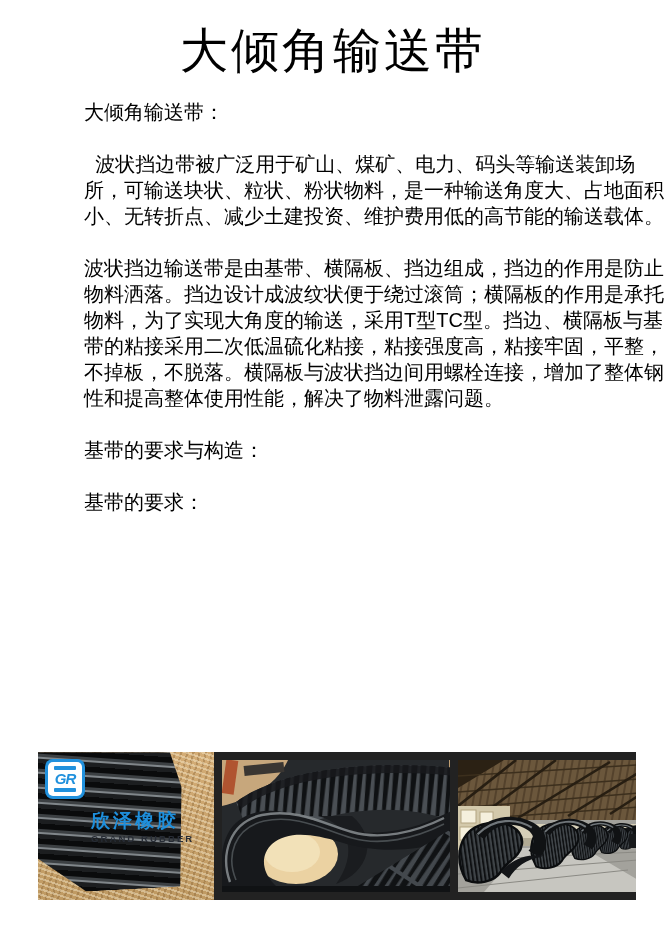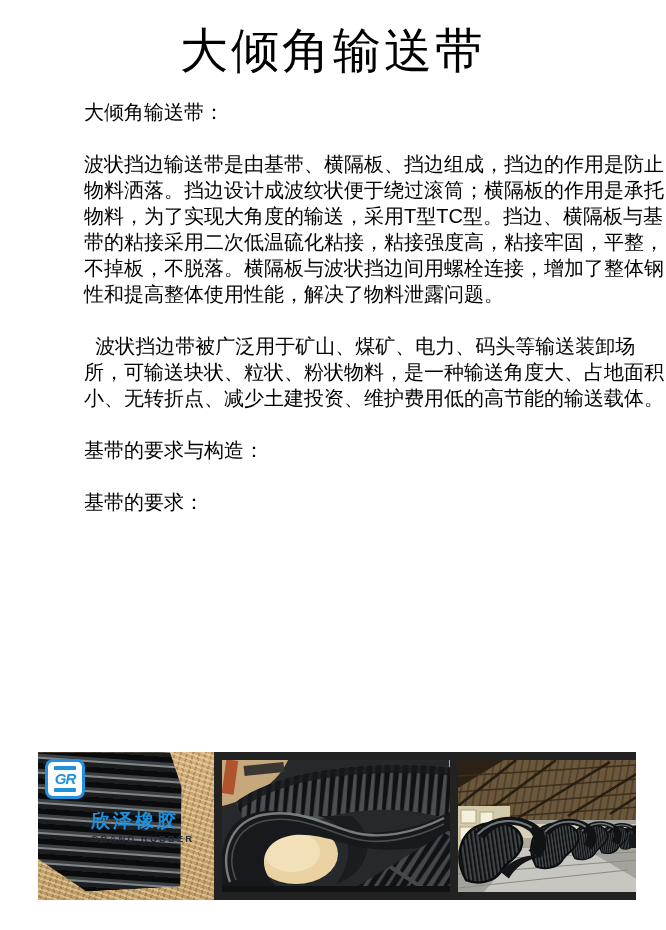--- a/index.html
+++ b/index.html
@@ -58,22 +58,22 @@
 </style>
 </head>
 <body>
 
 <div class="page">
 
   <h1 class="page-title">大倾角输送带</h1>
 
   <div class="content">
     <p class="first">大倾角输送带：</p>
+    <p>  波状挡边带被广泛用于矿山、煤矿、电力、码头等输送装卸场所，可输送块状、粒状、粉状物料，是一种输送角度大、占地面积小、无转折点、减少土建投资、维护费用低的高节能的输送载体。</p>
     <p>波状挡边输送带是由基带、横隔板、挡边组成，挡边的作用是防止物料洒落。挡边设计成波纹状便于绕过滚筒；横隔板的作用是承托物料，为了实现大角度的输送，采用T型TC型。挡边、横隔板与基带的粘接采用二次低温硫化粘接，粘接强度高，粘接牢固，平整，不掉板，不脱落。横隔板与波状挡边间用螺栓连接，增加了整体钢性和提高整体使用性能，解决了物料泄露问题。</p>
-    <p>  波状挡边带被广泛用于矿山、煤矿、电力、码头等输送装卸场所，可输送块状、粒状、粉状物料，是一种输送角度大、占地面积小、无转折点、减少土建投资、维护费用低的高节能的输送载体。</p>
     <p>基带的要求与构造：</p>
     <p>基带的要求：</p>
   </div>
 
   <div class="gallery">
 
     <figure class="photo photo-1">
       <div class="belt-stack"></div>
       <div class="brand">
         <div class="brand-mark">

